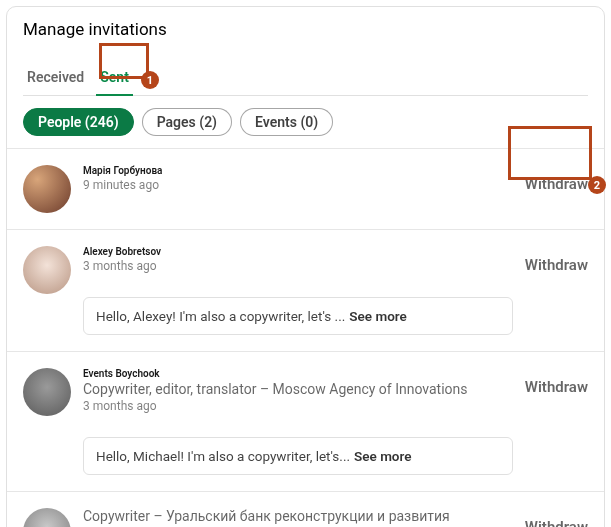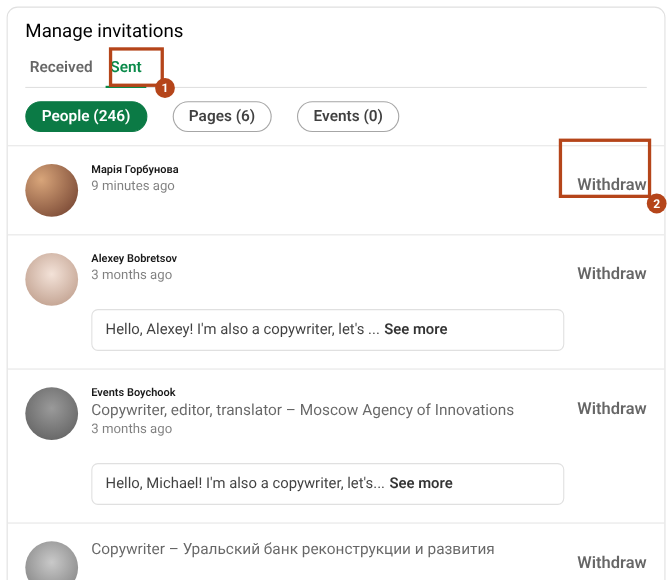--- a/index.html
+++ b/index.html
@@ -1,24 +1,24 @@
 <!DOCTYPE html>
 <html><head>
   <meta charset="utf-8">
   <style>
     * { margin: 0; padding: 0; box-sizing: border-box; }
     body { font-family: -apple-system, BlinkMacSystemFont, "Segoe UI", Roboto, Helvetica, Arial, sans-serif; background: #fff; color: #191919; font-size: 14px; width: 611px; }
     .card { border: 1px solid #e0e0e0; border-radius: 10px; margin: 6px; overflow: hidden; background: #fff; }
     .card-header { padding: 12px 16px 0 16px; }
-    .title { font-size: 17px; font-weight: 400; color: #000; margin-bottom: 6px; }
+    .title { font-size: 17px; font-weight: 400; color: #000; margin-bottom: 22px; }
     .tabs { display: flex; gap: 8px; border-bottom: 1px solid #e0e0e0; position: relative; }
     .tab { padding: 8px 4px 10px 4px; font-size: 14px; color: rgba(0,0,0,0.6); cursor: pointer; font-weight: 600; position: relative; }
     .tab.active { color: #0a8a4a; }
     .tab.active::after { content:""; position:absolute; left:0; right:0; bottom:-1px; height:2px; background:#0a8a4a; }
-    .filters { display: flex; gap: 23px; padding: 12px 16px; }
+    .filters { display: flex; gap: 8px; padding: 12px 16px; }
     .pill { display: inline-flex; align-items: center; height: 28px; padding: 0 14px; border-radius: 14px; font-size: 14px; cursor: pointer; border: 1px solid rgba(0,0,0,0.35); color: rgba(0,0,0,0.75); background: #fff; font-weight: 600; }
     .pill.active { background: #0b7a45; border-color: #0b7a45; color: #fff; }
     .list { }
     .row { display: flex; padding: 16px; border-top: 1px solid #e6e6e6; gap: 12px; align-items: flex-start; }
     .avatar { width: 48px; height: 48px; border-radius: 50%; flex: 0 0 48px; }
     .info { flex: 1 1 auto; min-width: 0; }
     .name { font-size: 10px; font-weight: 600; color: #191919; margin-bottom: 2px; }
     .subtitle { font-size: 14px; color: rgba(0,0,0,0.6); margin-bottom: 2px; }
     .time { font-size: 12px; color: rgba(0,0,0,0.5); }
     .action { flex: 0 0 auto; padding-top: 10px; }
@@ -50,21 +50,21 @@
     <div class="card-header">
       <div class="title">Manage invitations</div>
       <div class="tabs">
         <div class="tab">Received</div>
         <div class="tab active">Sent</div>
       </div>
     </div>
 
     <div class="filters">
       <div class="pill active">People (246)</div>
-      <div class="pill">Pages (6)</div>
+      <div class="pill">Pages (2)</div>
       <div class="pill">Events (0)</div>
     </div>
 
     <div class="list">
 
       <div class="row">
         <div class="avatar av1"></div>
         <div class="info">
           <div class="name">Марія Горбунова</div>
           <div class="time">9 minutes ago</div>

